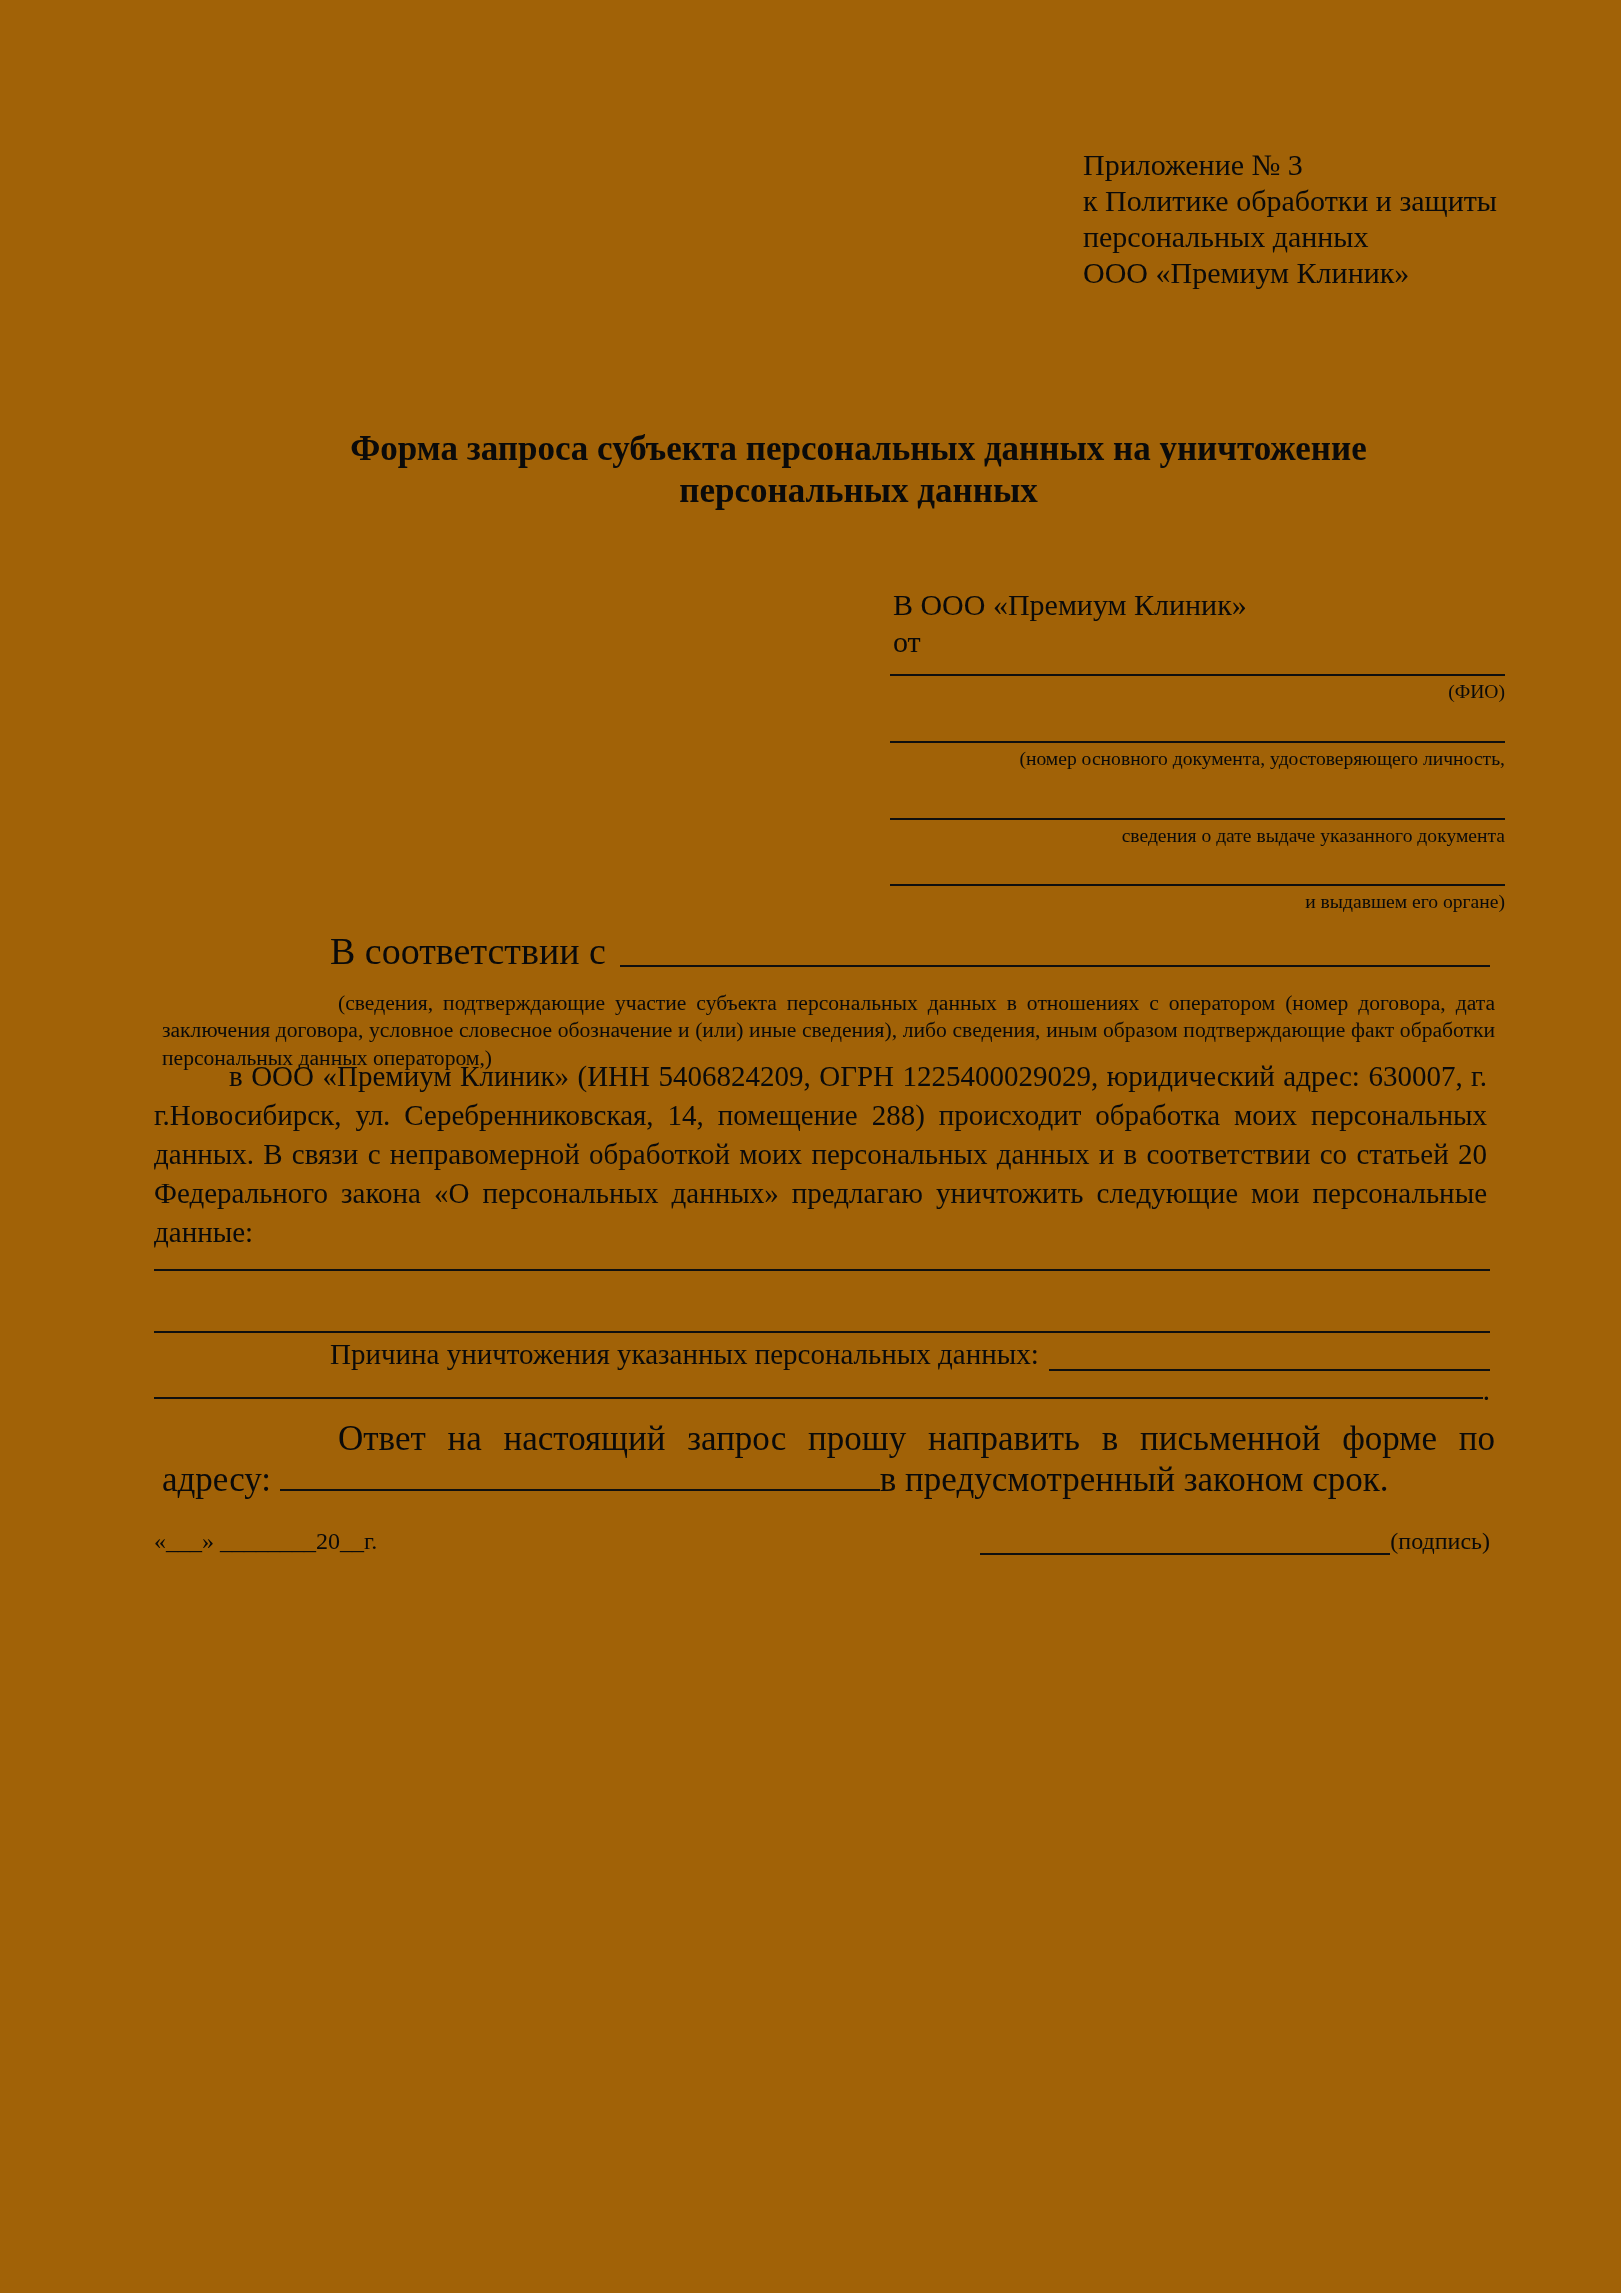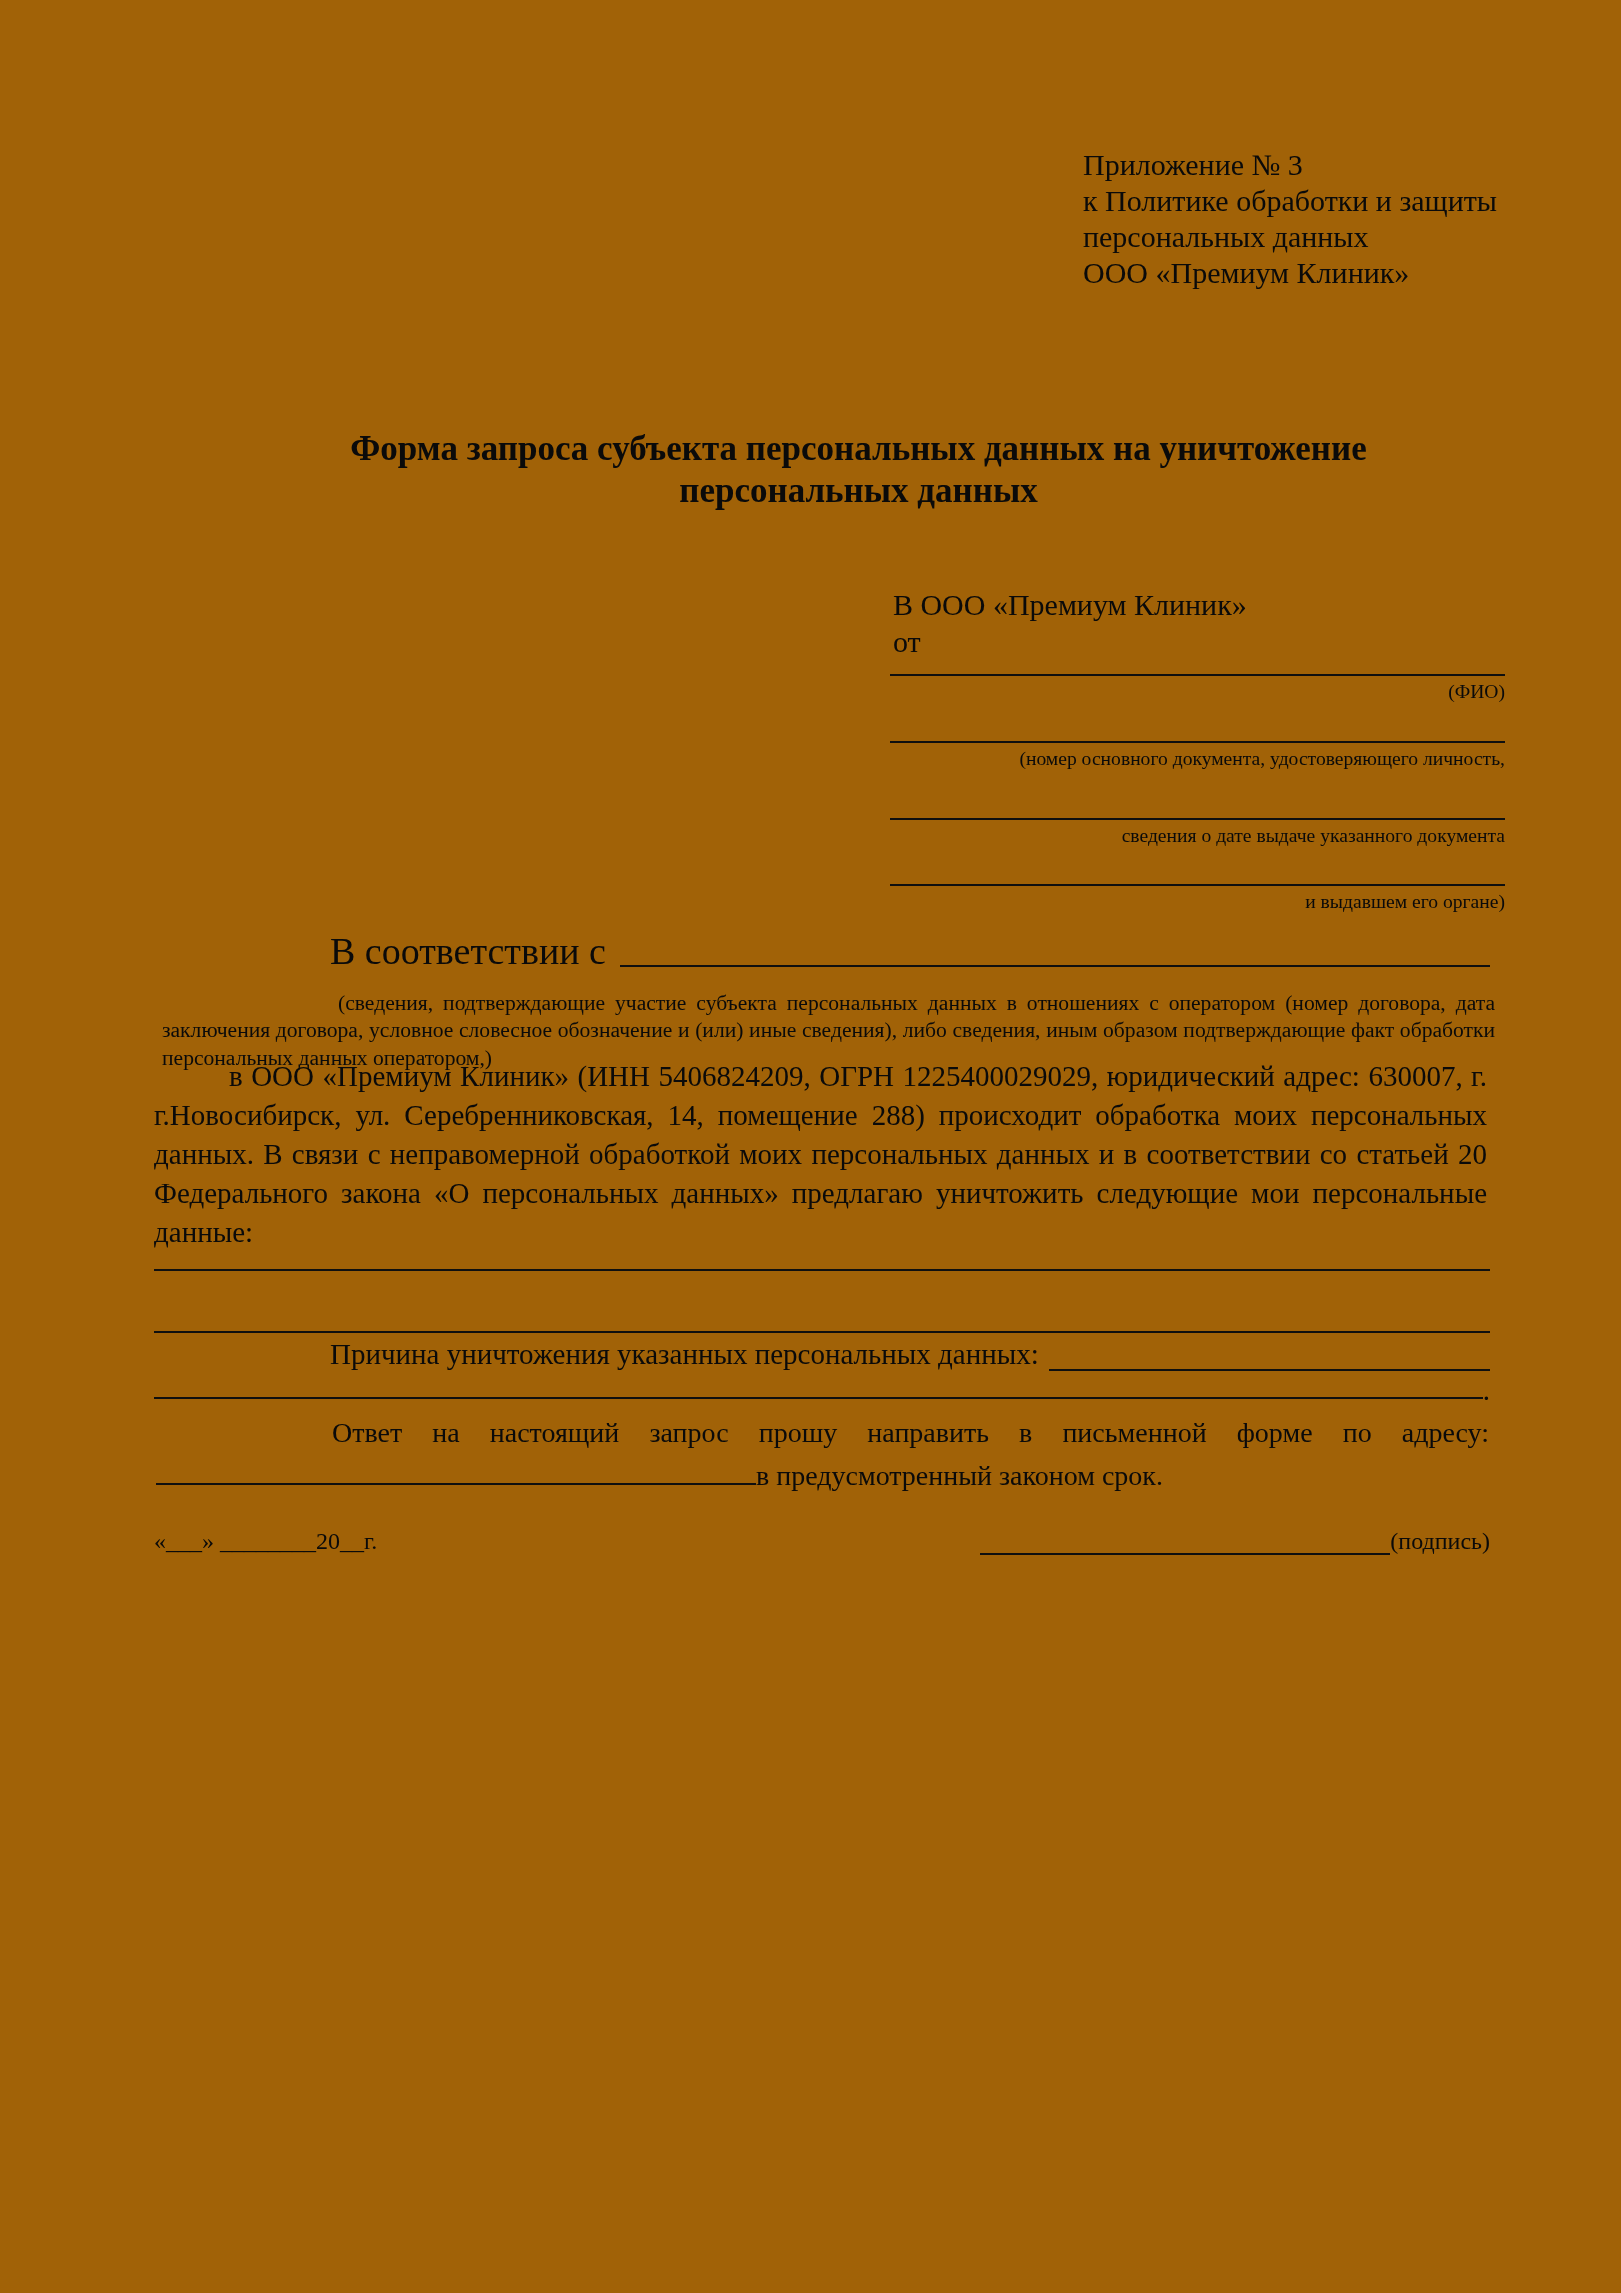--- a/index.html
+++ b/index.html
@@ -41,22 +41,22 @@
     position:absolute;left:154px;top:1057px;width:1333px;margin:0;
     font-size:29px;line-height:39px;text-align:justify;text-indent:75px;
   }
   .hline{position:absolute;left:154px;width:1336px;border-top:2.9px solid #0f0f0f;}
   .reason{position:absolute;left:154px;top:1333px;width:1336px;height:43px;font-size:29px;}
   .reason .txt{line-height:43px;white-space:nowrap;padding-right:9.8px;}
   .period-line{position:absolute;left:154px;top:1377px;width:1336px;height:27.4px;font-size:29px;}
   .period-line .fill{margin-bottom:5.9px;}
   .period-line .dot{line-height:27.4px;}
   .response{
-    position:absolute;left:154px;top:1411px;width:1333px;margin:2px;
-    font-size:28px;line-height:39px;text-align:justify;text-indent:176px;
+    position:absolute;left:154px;top:1411px;width:1333px;margin:8px;
+    font-size:35px;line-height:39px;text-align:justify;text-indent:176px;
   }
   .inline-blank{
     display:inline-block;width:600px;height:31px;
     border-bottom:2.9px solid #0f0f0f;
   }
   .footer{
     position:absolute;left:154px;top:1522px;width:1336px;
     display:flex;justify-content:space-between;align-items:flex-end;
     font-size:24px;
   }

